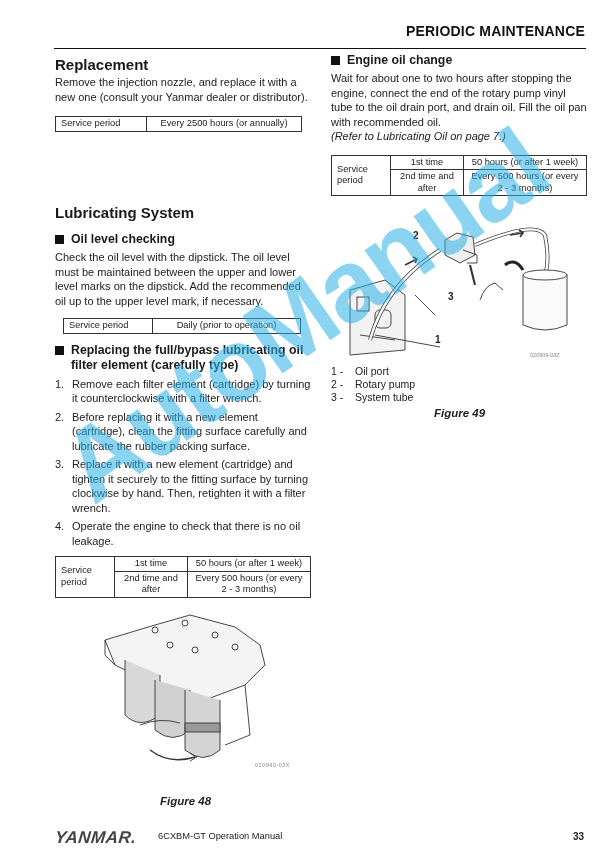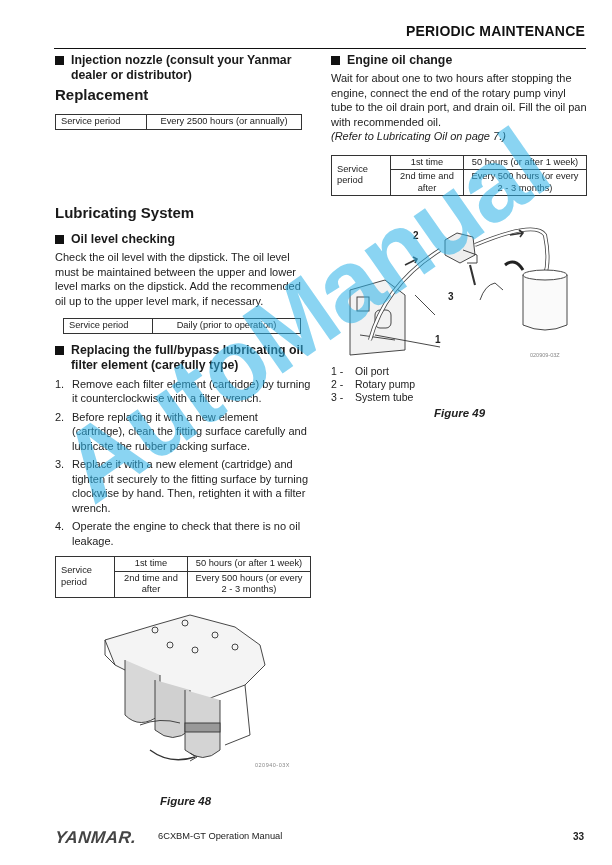--- a/index.html
+++ b/index.html
@@ -46,26 +46,22 @@
   .footer-page { right:28px; top:831px; font-size:10px; font-weight:bold; color:#222;margin-left:32px; }
   .figcode { font-size:5.5px; color:#888; letter-spacing:0.5px; }
 </style>
 </head>
 <body>
 
 <div class="abs header-title">PERIODIC MAINTENANCE</div>
 <div class="abs header-rule"></div>
 
 <div class="col col-left" style="top:53px;">
-  <div class="h2">
-    <span class="sq"></span>
-    <span>Injection nozzle (consult your Yanmar</span><br>
-    <span>dealer or distributor)</span>
-  </div>
   <div class="h3" style="margin-top:5px;">Replacement</div>
+  <div class="p" style="margin-top:3px;">Remove the injection nozzle, and replace it with a new one (consult your Yanmar dealer or distributor).</div>
   <table class="svc" style="margin-top:12px; width:247px;">
     <tbody>
         <tr>
       <td style="width:80px;">Service period</td>
       <td class="c">Every 2500 hours (or annually)</td>
     </tr>
   </tbody>
     </table>
 </div>
 

